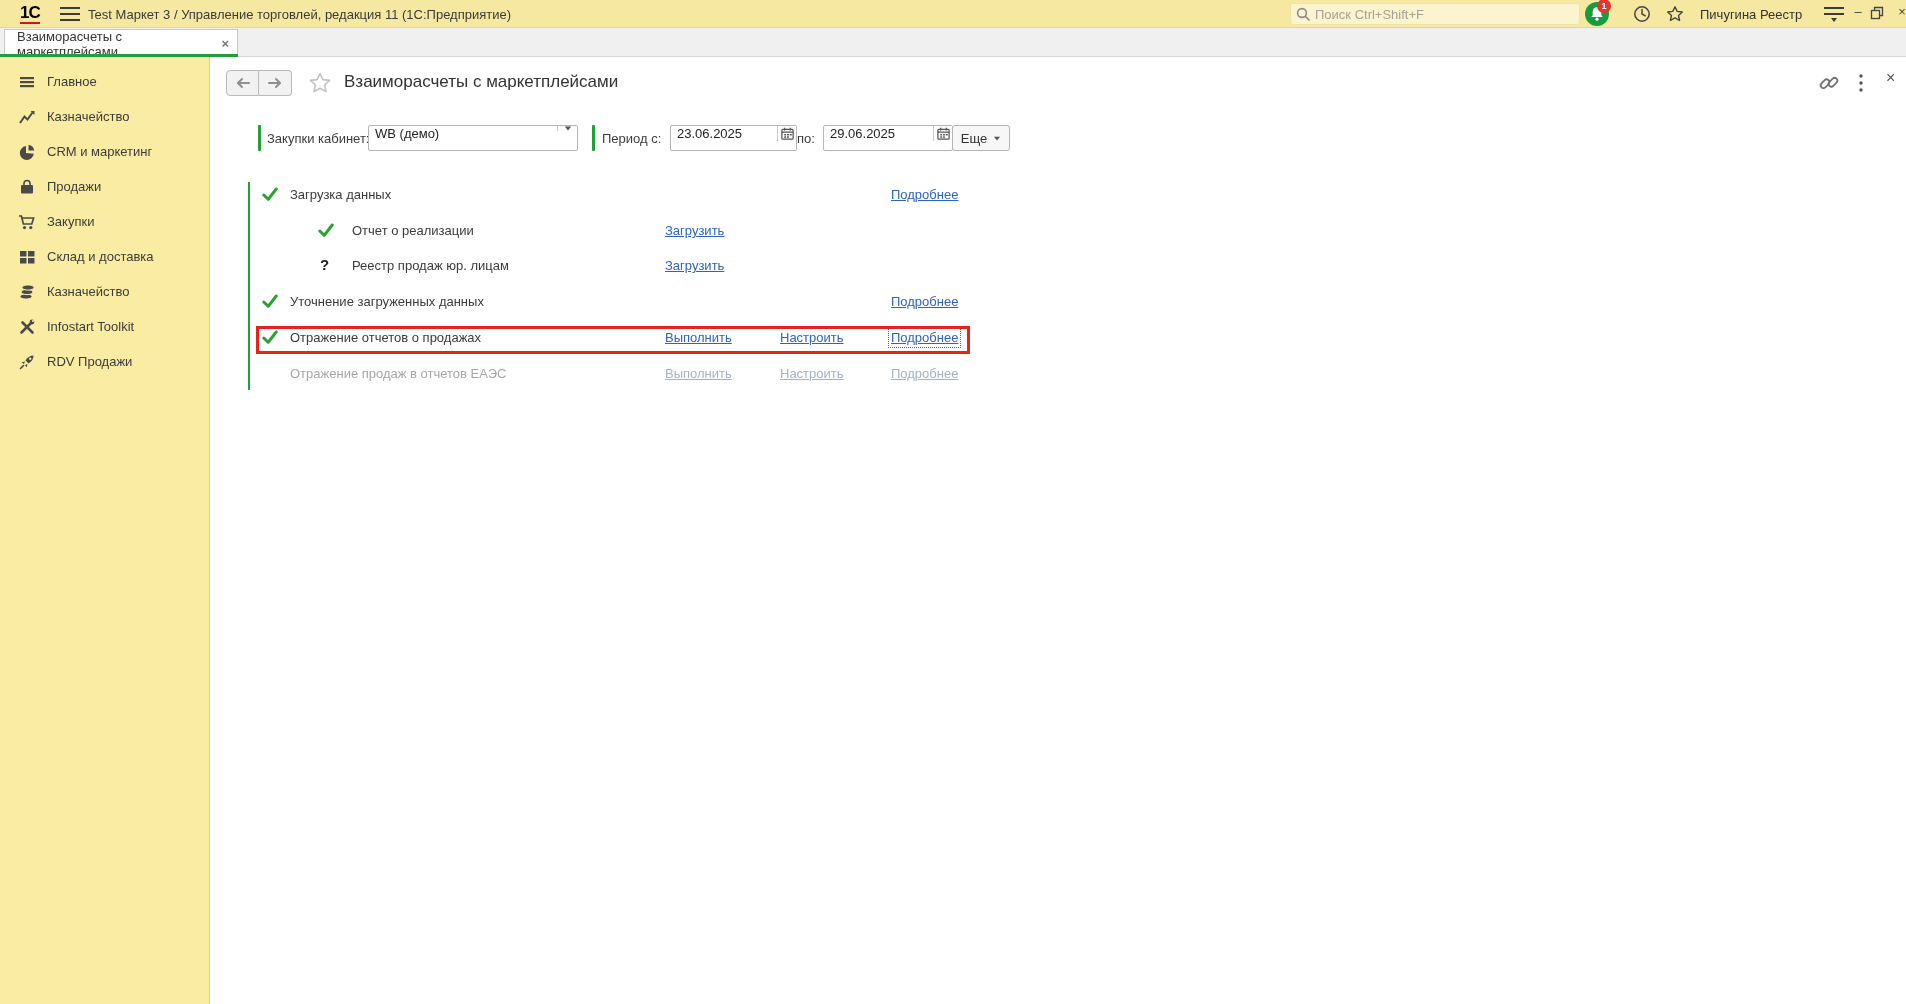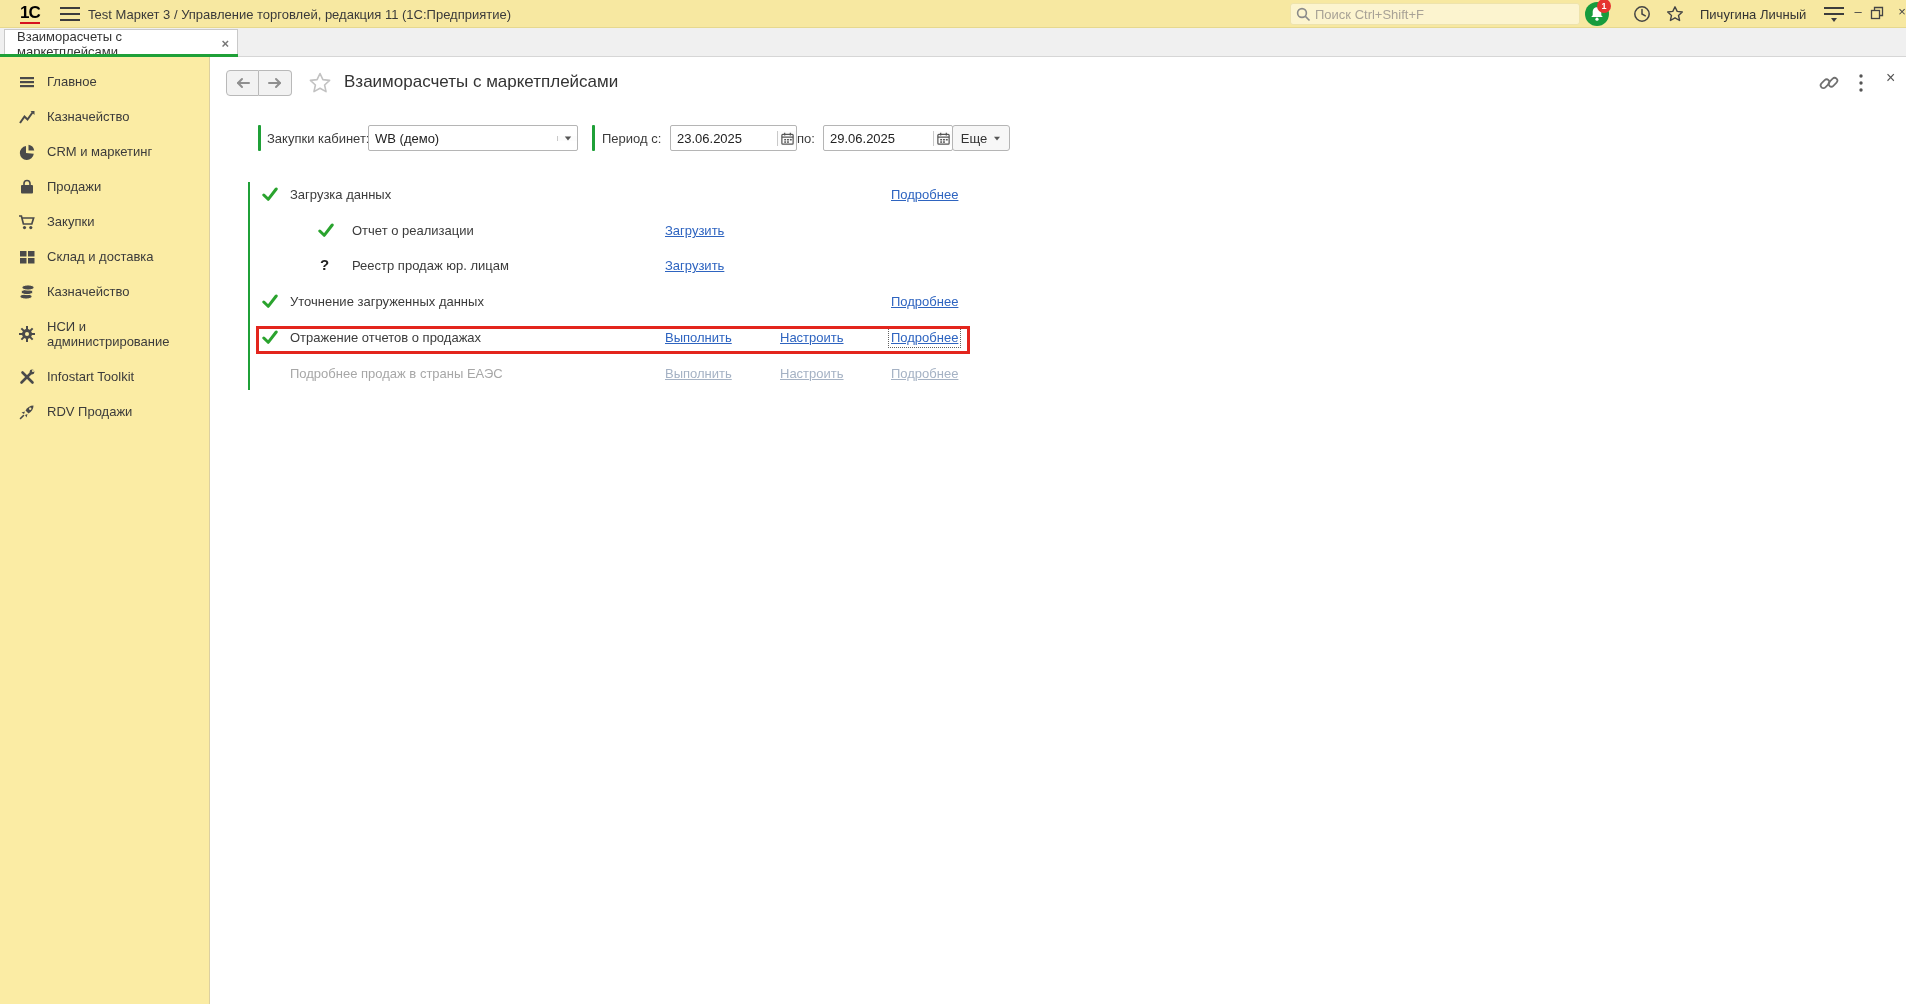--- a/index.html
+++ b/index.html
@@ -40,21 +40,21 @@
   .navbtn { width:33px; height:26px; background:#f2f2f2; border:1px solid #b9b9b9; display:flex; align-items:center; justify-content:center; cursor:pointer; }
   .navbtn.back { border-radius:4px 0 0 4px; }
   .navbtn.fwd  { border-radius:0 4px 4px 0; border-left:none; }
   .fav-star { position:absolute; left:98px; top:14px; cursor:pointer; }
   .page-title { position:absolute; left:134px; top:15px; font-size:17px; color:#333; }
   .hdr-ic { position:absolute; top:15px; cursor:pointer; color:#666; }
 
   
   .gbar { position:absolute; width:3px; height:26px; background:#1fa038; border-radius:1px; top:68px; }
   .flabel { position:absolute; top:74px; color:#3b3b3b; }
-  .fld { position:absolute; top:68px; height:26px; background:#fff; border:1px solid #b5b5b5; border-radius:2px; display:flex; align-items:center; }
+  .fld { position:absolute; top:68px; height:26px; background:#fff; border:1px solid #b5b5b5; border-radius:2px; display:flex; align-items:flex-start; }
   .fld input { border:none; outline:none; font-family:inherit; font-size:13px; color:#222; padding:0 6px; width:100%; background:transparent; }
   .fld-btn { width:22px; border-left:1px solid #c9c9c9; display:flex; align-items:center; justify-content:center; cursor:pointer; background:#fcfcfc; }
   .caret { width:0; height:0; border-left:4px solid transparent; border-right:4px solid transparent; border-top:5px solid #555; }
   .more-btn { position:absolute; left:742px; top:68px; width:58px; height:26px; background:#f7f7f7; border:1px solid #b5b5b5; border-radius:3px; display:flex; align-items:center; justify-content:center; gap:6px; cursor:pointer; }
 
   
   .tasks-line { position:absolute; left:38px; top:125px; width:2px; height:208px; background:#1fa038; }
   .task-row { position:absolute; left:0; width:1100px; height:26px; }
   .t-ic { position:absolute; top:5px; }
   .t-ic.l0 { left:52px; } .t-ic.l1 { left:108px; }
@@ -107,21 +107,21 @@
           <circle cx="9" cy="9" r="7.2"></circle>
           <path d="M9 4.5 V9 L12.3 10.8" stroke-linecap="round"></path>
         </g>
       </svg>
   </span>
   <span class="tb-ic" style="left:1666px;">
     <svg width="18" height="18" viewBox="0 0 18 18">
         <path d="M9 1.8 L11.2 6.4 16.3 7 12.5 10.4 13.6 15.5 9 12.8 4.4 15.5 5.5 10.4 1.7 7 6.8 6.4 Z" fill="none" stroke="#444" stroke-width="1.4" stroke-linejoin="round"></path>
       </svg>
   </span>
-  <span class="username">Пичугина Личный</span>
+  <span class="username">Пичугина Реестр</span>
   <span class="tb-ic" style="left:1824px;top:7px;">
     <svg width="20" height="16" viewBox="0 0 20 16">
         <g fill="#3c3c3c">
           <rect width="20" height="2"></rect>
           <rect y="6" width="20" height="2"></rect>
           <path d="M7 11 h6 l-3 4 z"></path>
         </g>
       </svg>
   </span>
   <span class="winbtn" style="left:1848px;">–</span>
@@ -211,35 +211,20 @@
     <span class="sb-ic">
         <svg width="18" height="18" viewBox="0 0 18 18">
           <g fill="#4a4a4a" stroke="#fbeca4" stroke-width="1">
             <ellipse cx="8" cy="13.5" rx="6" ry="2.6"></ellipse>
             <ellipse cx="9" cy="9" rx="6" ry="2.6"></ellipse>
             <ellipse cx="10" cy="4.5" rx="6" ry="2.6"></ellipse>
           </g>
         </svg>
       </span>
     <span class="sb-label">Казначейство</span>
-  </div>
-  <div class="sb-item tall">
-    <span class="sb-ic">
-        <svg width="18" height="18" viewBox="0 0 18 18">
-          <g fill="#4a4a4a">
-            <rect x="8" y="1" width="2" height="16"></rect>
-            <rect x="8" y="1" width="2" height="16" transform="rotate(45 9 9)"></rect>
-            <rect x="8" y="1" width="2" height="16" transform="rotate(90 9 9)"></rect>
-            <rect x="8" y="1" width="2" height="16" transform="rotate(135 9 9)"></rect>
-            <circle cx="9" cy="9" r="5"></circle>
-          </g>
-          <circle cx="9" cy="9" r="2" fill="#fbeca4"></circle>
-        </svg>
-      </span>
-    <span class="sb-label">НСИ и администрирование</span>
   </div>
   <div class="sb-item">
     <span class="sb-ic">
         <svg width="18" height="18" viewBox="0 0 18 18">
           <g stroke="#4a4a4a" stroke-width="2.6" stroke-linecap="round">
             <path d="M3.5 14.5 L13 5"></path>
             <path d="M4.5 4.5 L14.5 14.5"></path>
           </g>
           <circle cx="14" cy="4" r="2.4" fill="#4a4a4a"></circle>
           <circle cx="15" cy="3" r="1.1" fill="#fbeca4"></circle>
@@ -403,20 +388,20 @@
           <path d="M1.8 8 L6.2 12.3 L14.2 2" fill="none" stroke="#2aa32e" stroke-width="3" stroke-linecap="round" stroke-linejoin="round"></path>
         </svg>
       </span>
     <span class="t-label l0">Отражение отчетов о продажах</span>
     <a class="t-link c1">Выполнить</a>
     <a class="t-link c2">Настроить</a>
     <a class="t-link c3 focused">Подробнее</a>
   </div>
 
   <div class="task-row disabled" style="top:304px;">
-    <span class="t-label l0">Подробнее продаж в страны ЕАЭС</span>
+    <span class="t-label l0">Отражение продаж в отчетов ЕАЭС</span>
     <a class="t-link c1">Выполнить</a>
     <a class="t-link c2">Настроить</a>
     <a class="t-link c3">Подробнее</a>
   </div>
 
   <div class="hl-box"></div>
 </div>
 
 </body></html>

